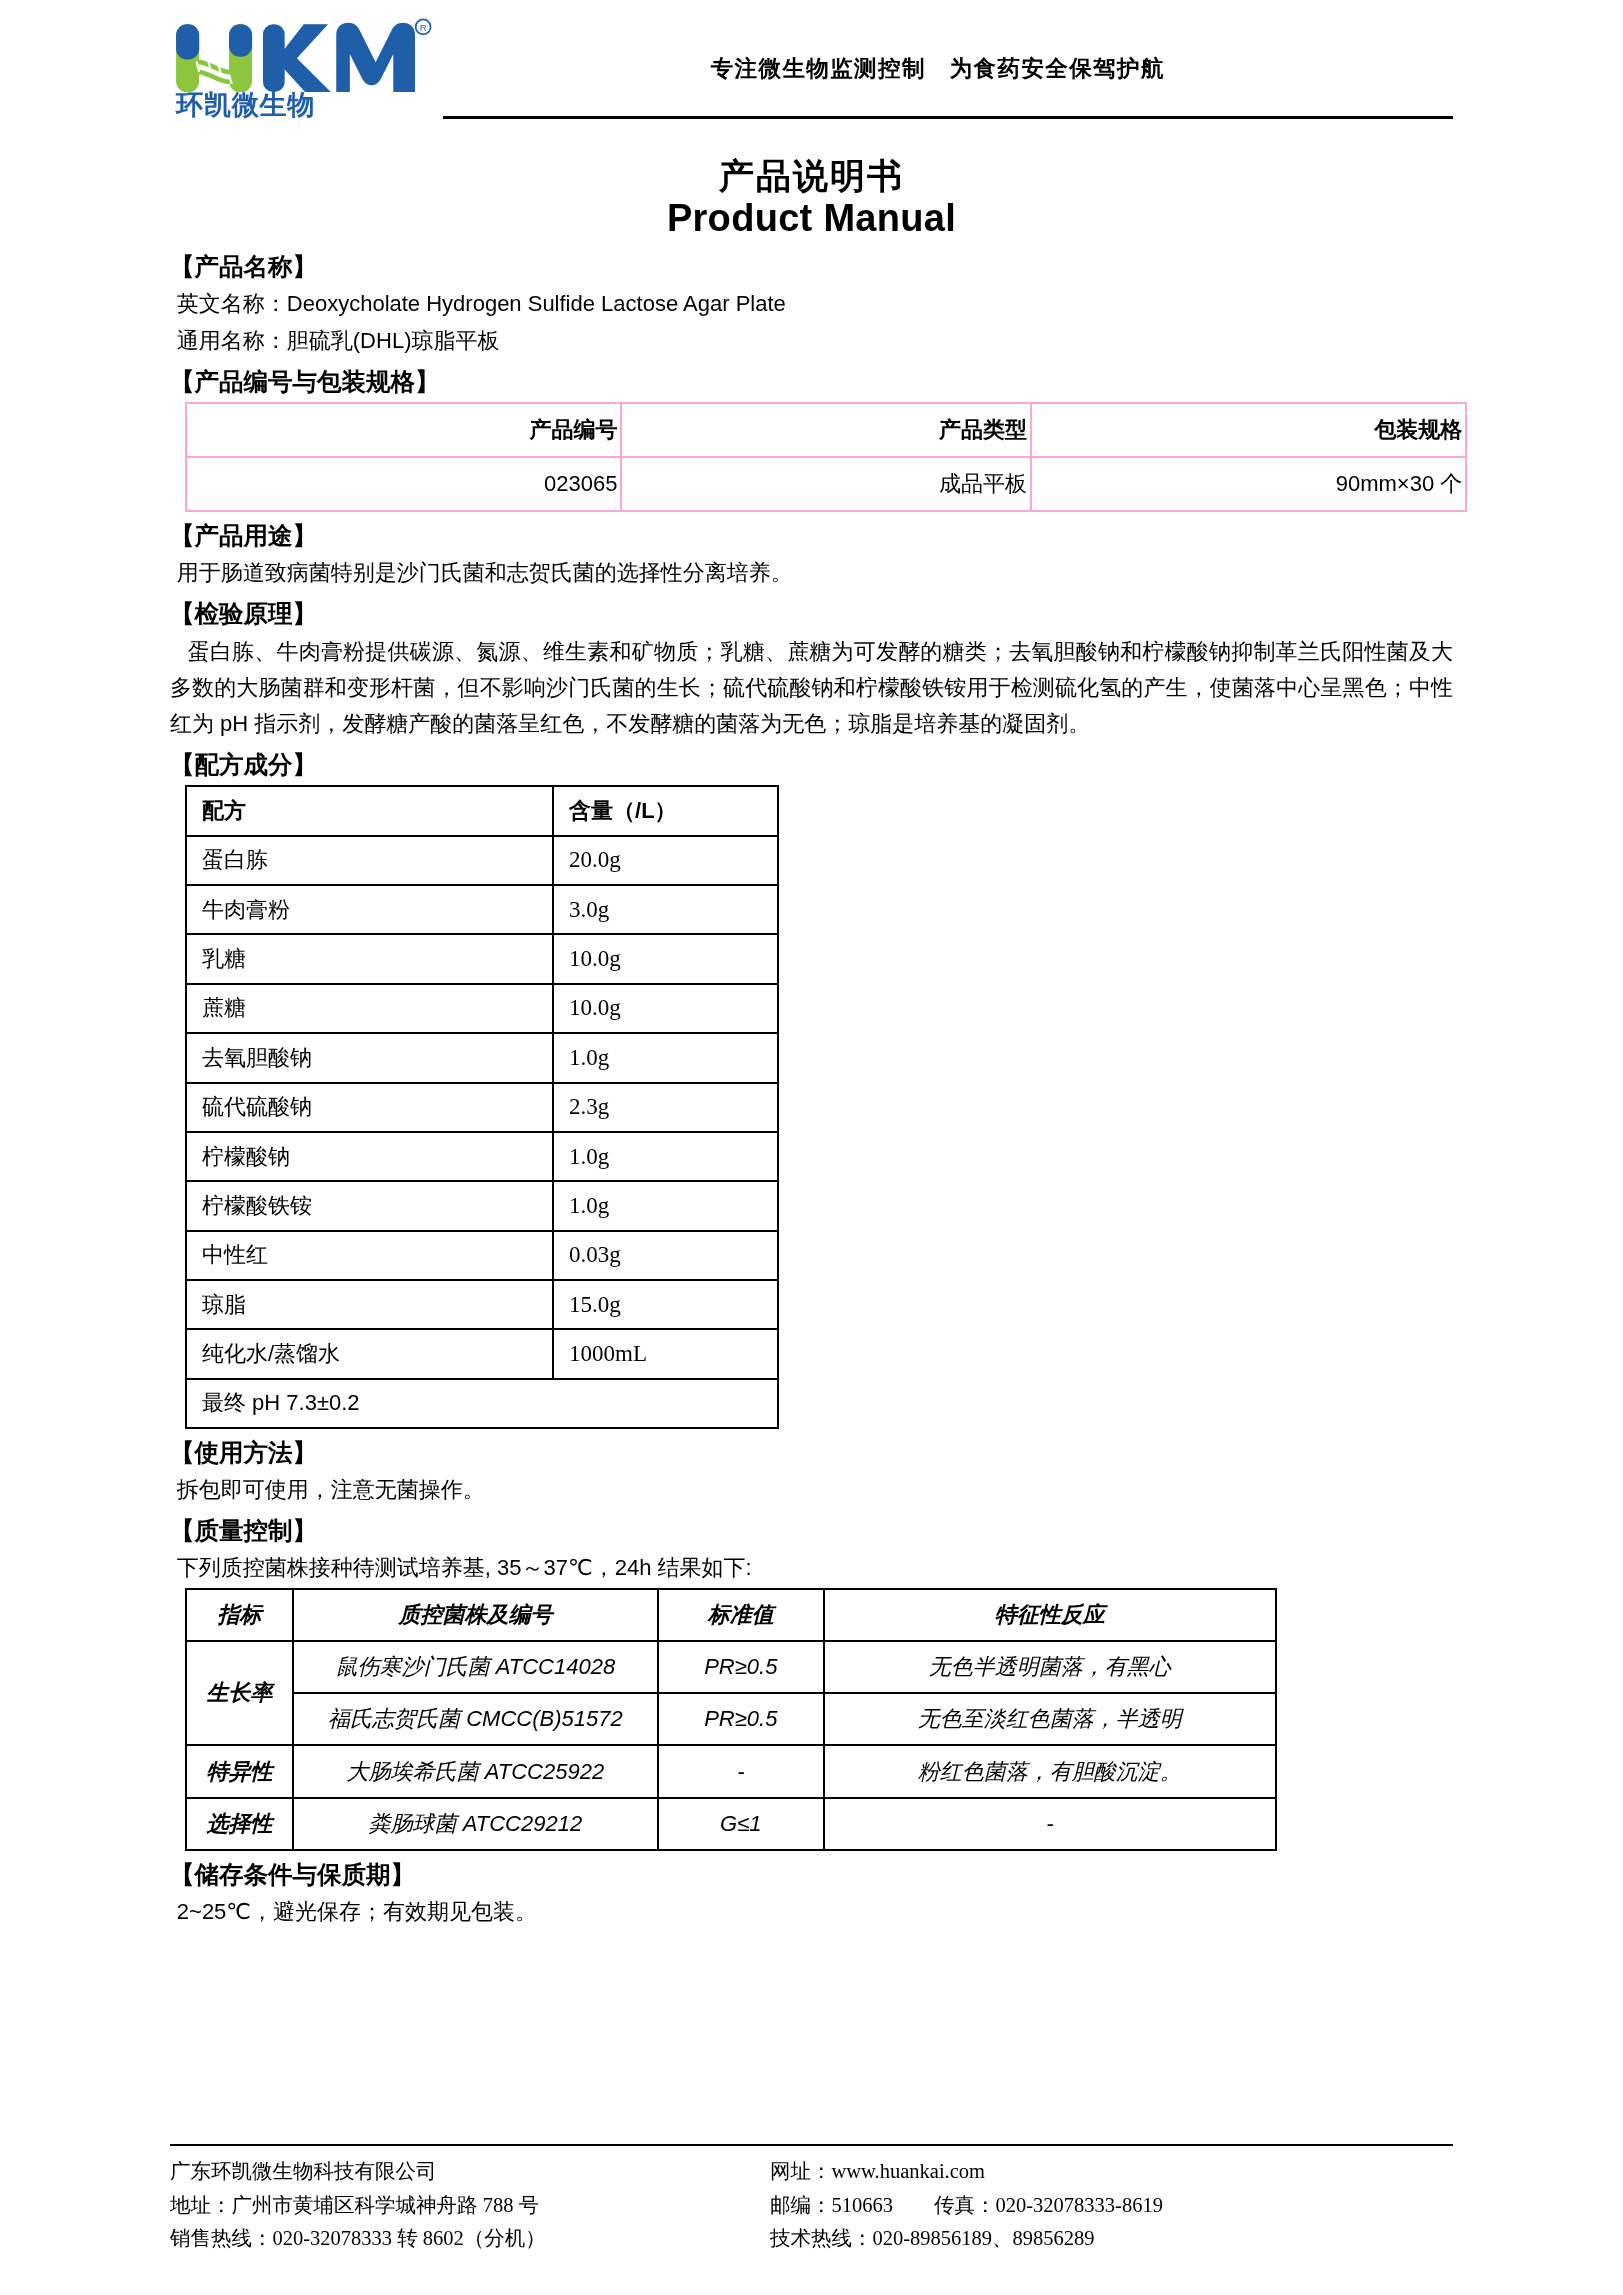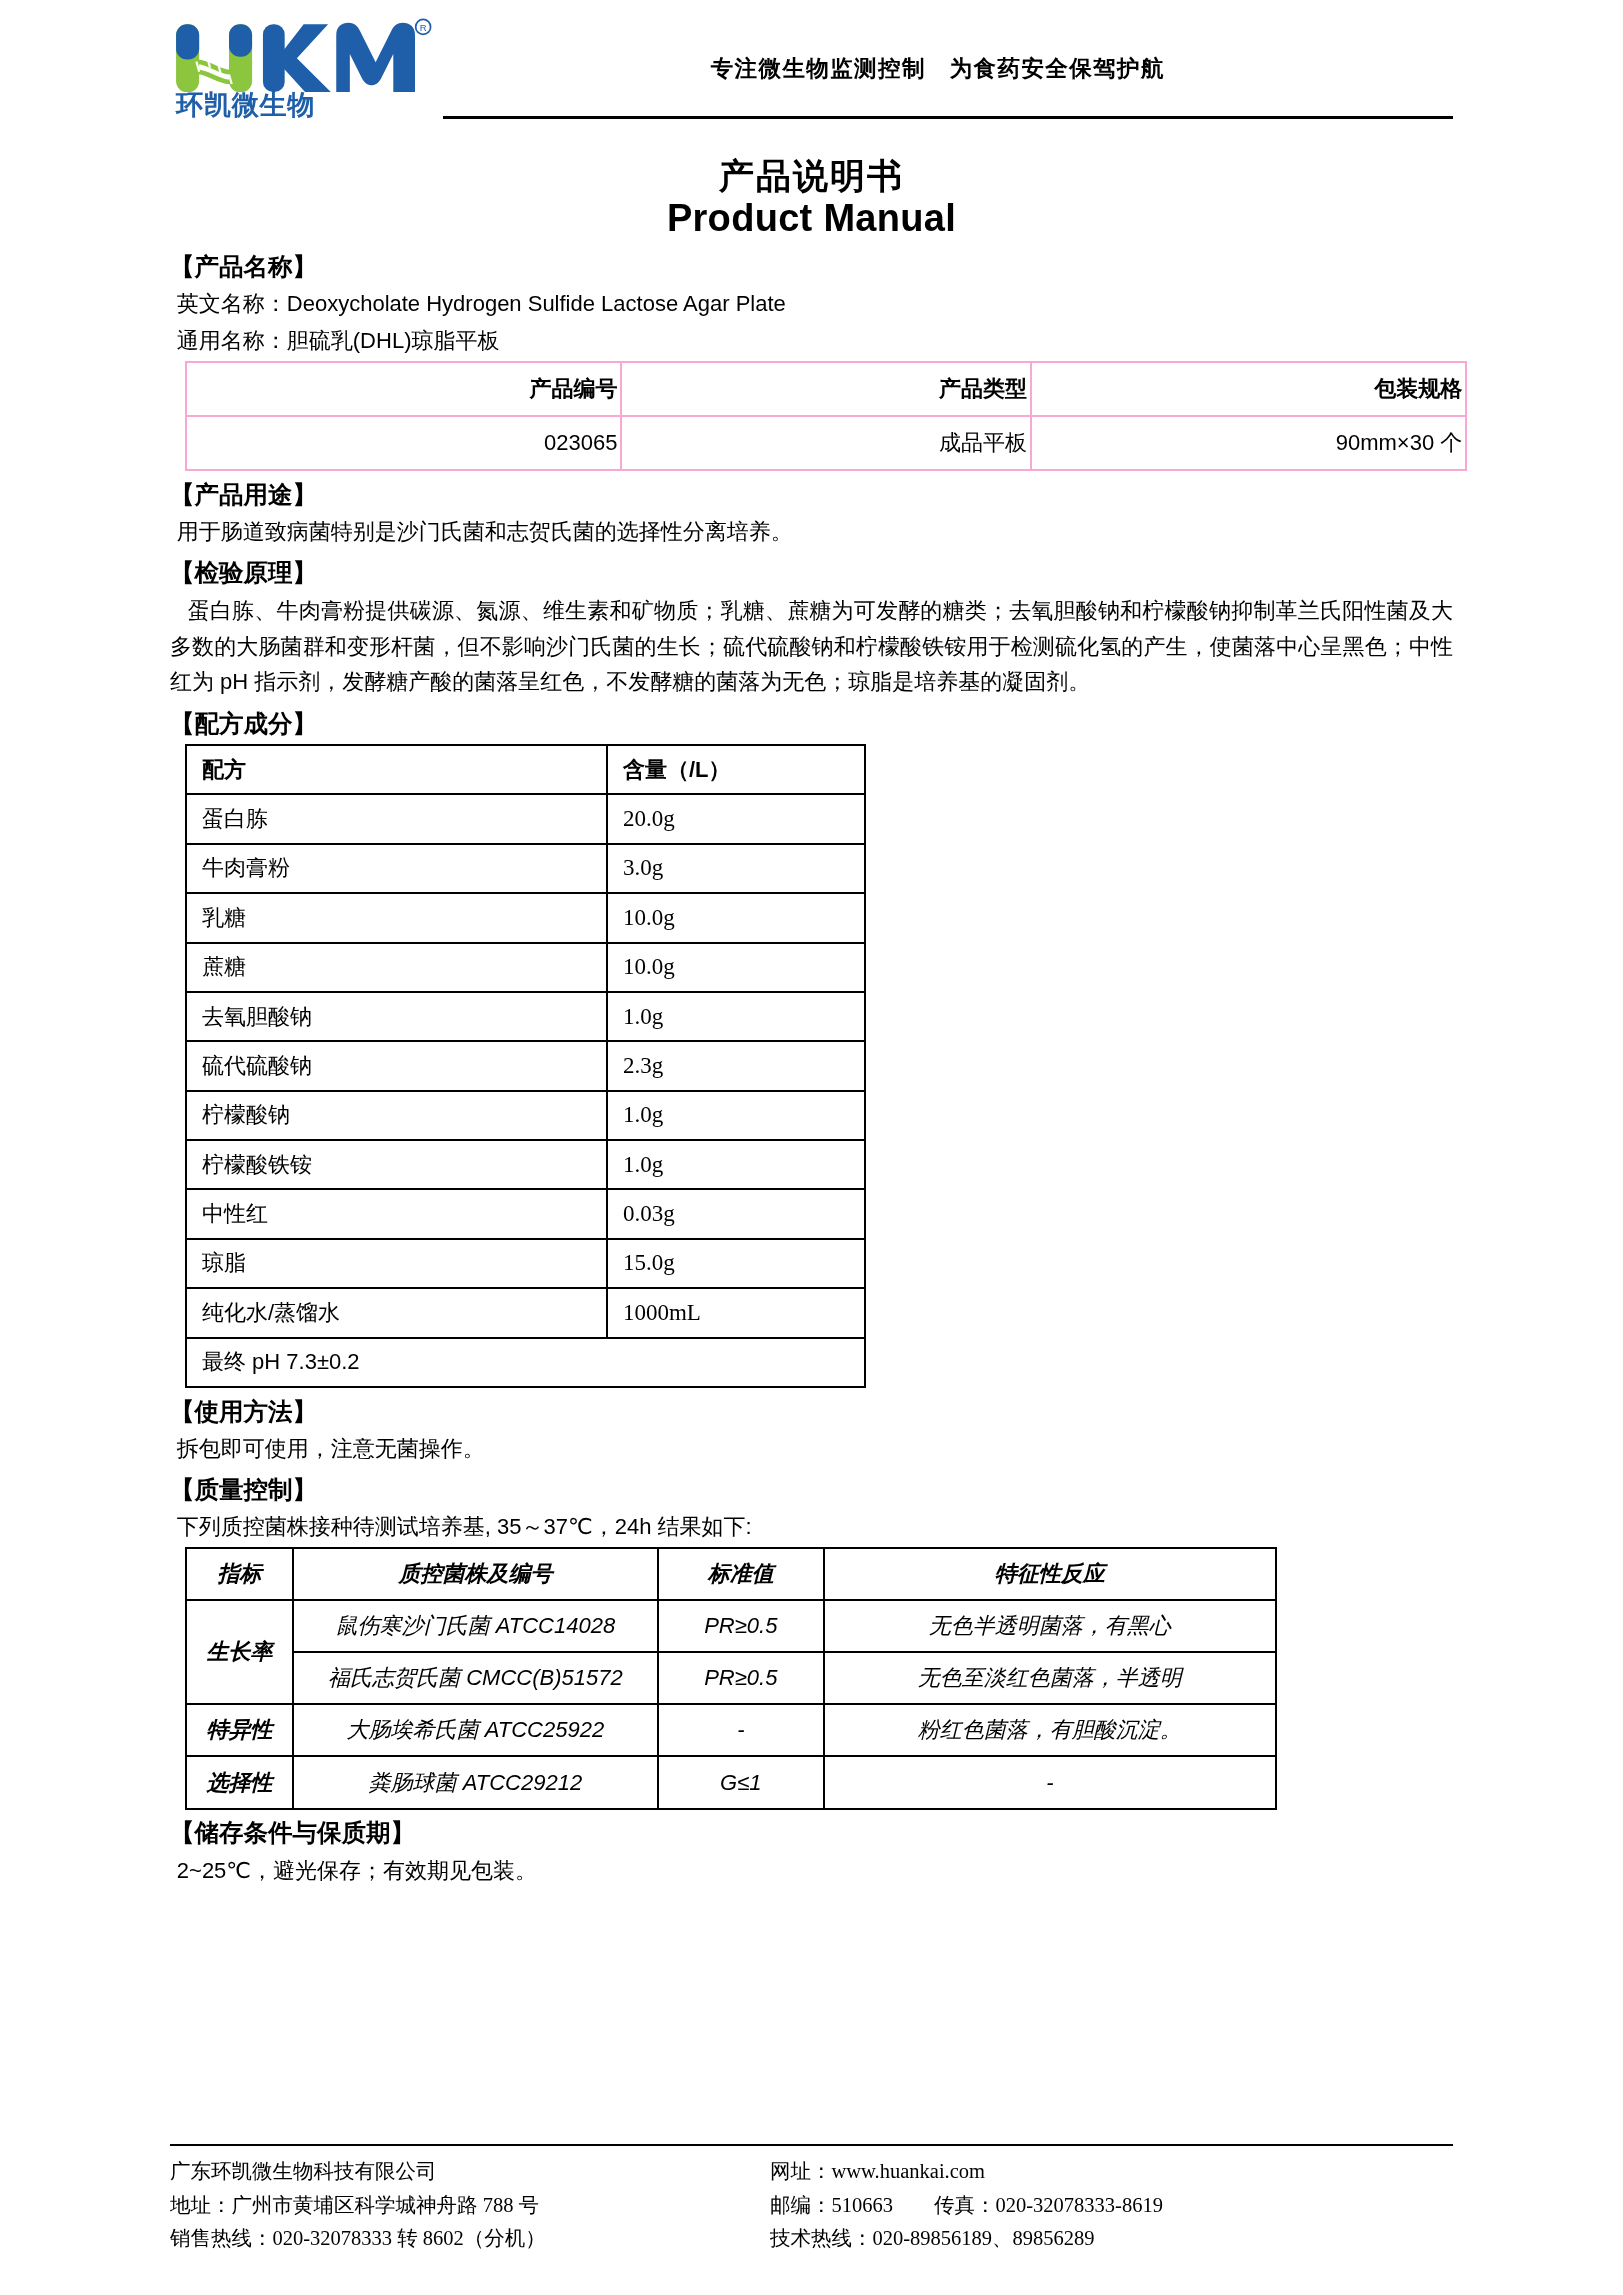--- a/index.html
+++ b/index.html
@@ -113,21 +113,21 @@
     height: 44px;
     padding: 4.1px 2.7px;
   }
   .tbl-spec th { font-weight: 700; }
   .tbl-spec td { font-weight: 400; }
   .tbl-spec col.c1 { width: 34%; }
   .tbl-spec col.c2 { width: 32%; }
   .tbl-spec col.c3 { width: 34%; }
 
   .tbl-formula {
-    width: 681px;
+    width: 594px;
     margin: 2.7px 0 4.1px 15px;
     table-layout: fixed;
     padding-left: 11px;
   }
   .tbl-formula th, .tbl-formula td {
     border: 2px solid #000;
     text-align: left;
     height: 42px;
     padding: 2.7px 15px;
     vertical-align: middle;
@@ -229,20 +229,21 @@
   <div class="doc-title-en">Product Manual</div>
 
   <div class="section-title">【产品名称】</div>
   <div class="body-line">
     <span>英文名称：</span><span>Deoxycholate Hydrogen Sulfide Lactose Agar Plate</span>
   </div>
   <div class="body-line">
     <span>通用名称：</span><span>胆硫乳(DHL)琼脂平板</span>
   </div>
 
+  <div class="section-title">【产品编号与包装规格】</div>
   <table class="tbl-spec">
     <colgroup>
         <col class="c1">
         <col class="c2">
         <col class="c3">
       </colgroup>
     <thead>
       <tr>
         <th>产品编号</th>
         <th>产品类型</th>

